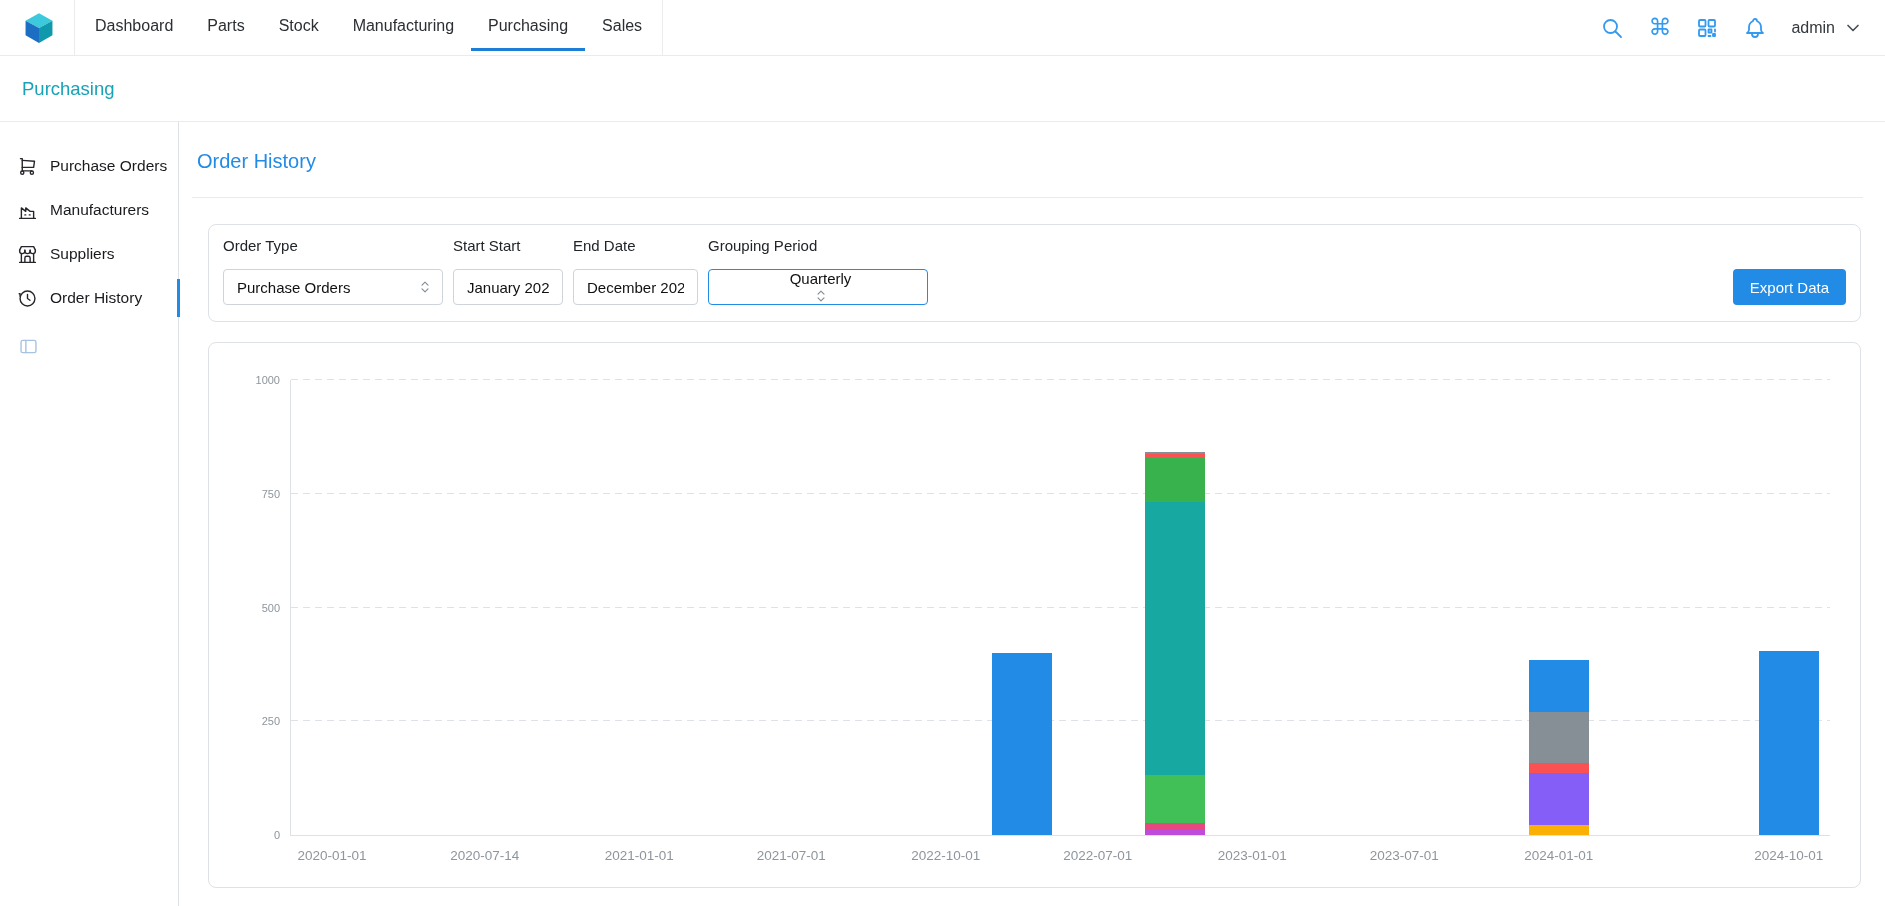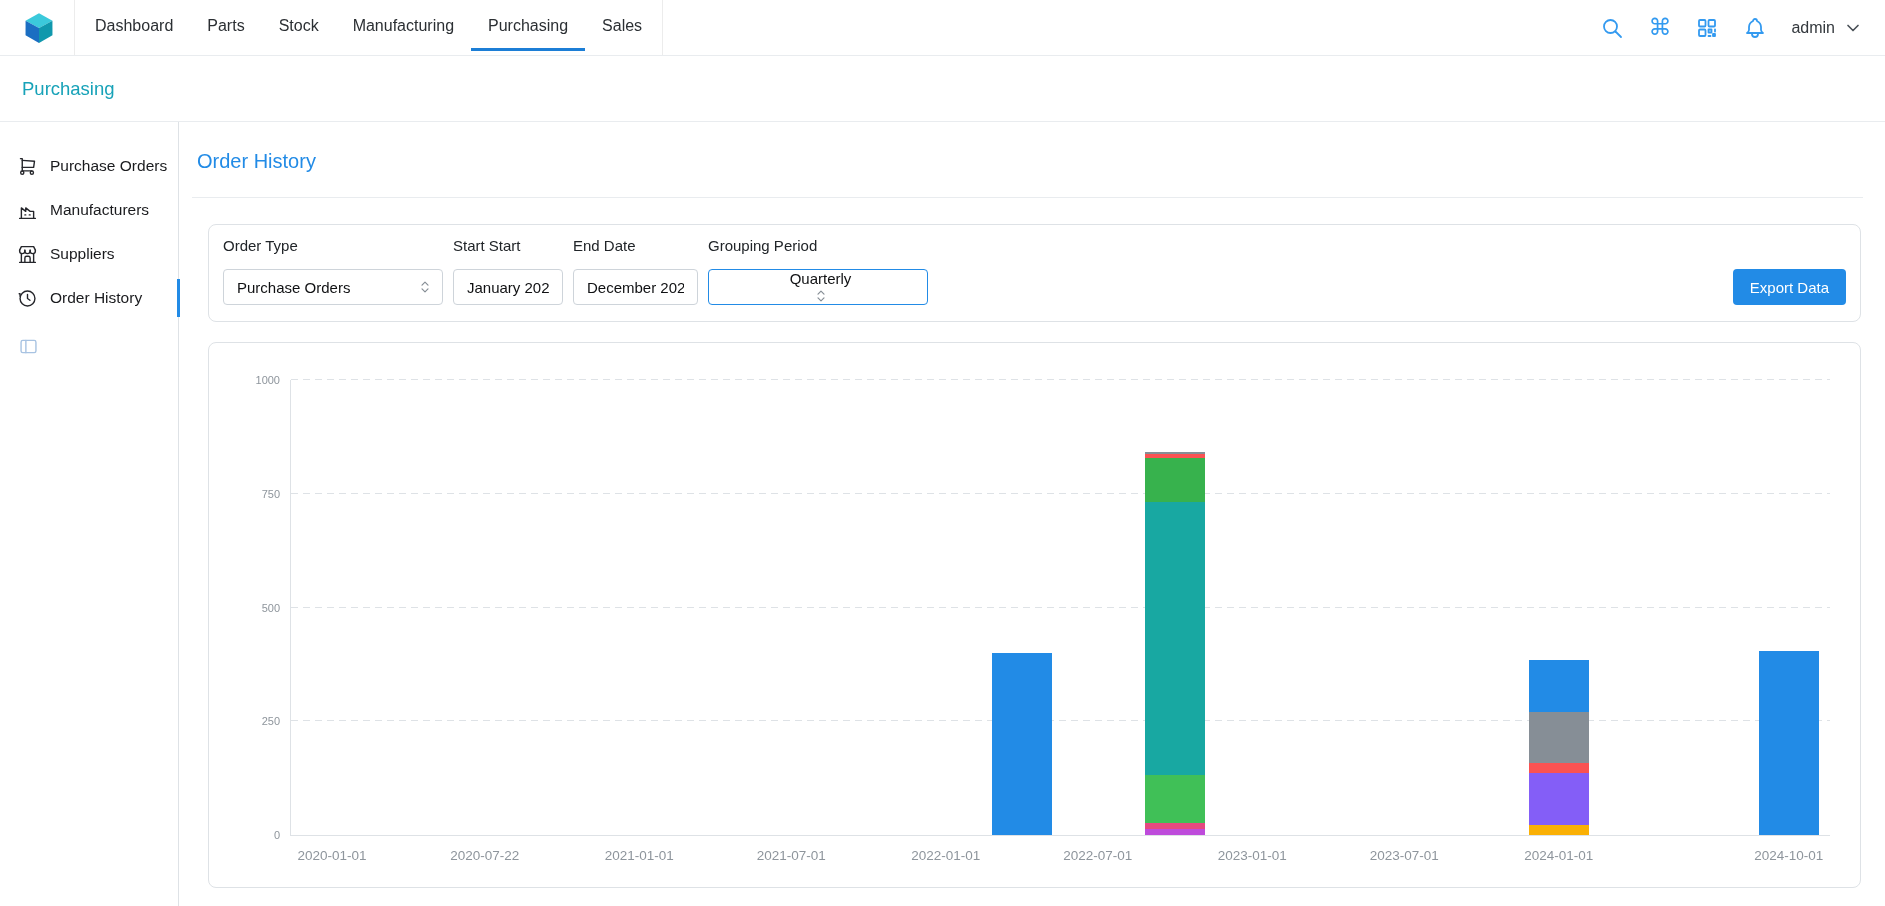--- a/index.html
+++ b/index.html
@@ -227,24 +227,24 @@
             <div style="height: 9.555px; background: rgb(250, 82, 82);"></div>
             <div style="height: 51.415px; background: rgb(134, 142, 150);"></div>
             <div style="height: 51.415px; background: rgb(34, 139, 230);"></div>
           </div>
           <div class="bar" style="width: 60px; left: calc(97.3282% - 30px);">
             <div style="height: 184.275px; background: rgb(34, 139, 230);"></div>
           </div>
         </div>
       <div class="chart-x-axis">
           <span class="xtick" style="left: 2.72628%;">2020-01-01</span>
-          <span class="xtick" style="left: 12.6499%;">2020-07-22</span>
+          <span class="xtick" style="left: 12.6499%;">2020-07-14</span>
           <span class="xtick" style="left: 22.6827%;">2021-01-01</span>
           <span class="xtick" style="left: 32.5518%;">2021-07-01</span>
-          <span class="xtick" style="left: 42.5845%;">2022-01-01</span>
+          <span class="xtick" style="left: 42.5845%;">2022-10-01</span>
           <span class="xtick" style="left: 52.4537%;">2022-07-01</span>
           <span class="xtick" style="left: 62.4864%;">2023-01-01</span>
           <span class="xtick" style="left: 72.3555%;">2023-07-01</span>
           <span class="xtick" style="left: 82.3882%;">2024-01-01</span>
           <span class="xtick" style="left: 97.3282%;">2024-10-01</span>
         </div>
     </section>
   </main>
 </div>
 

